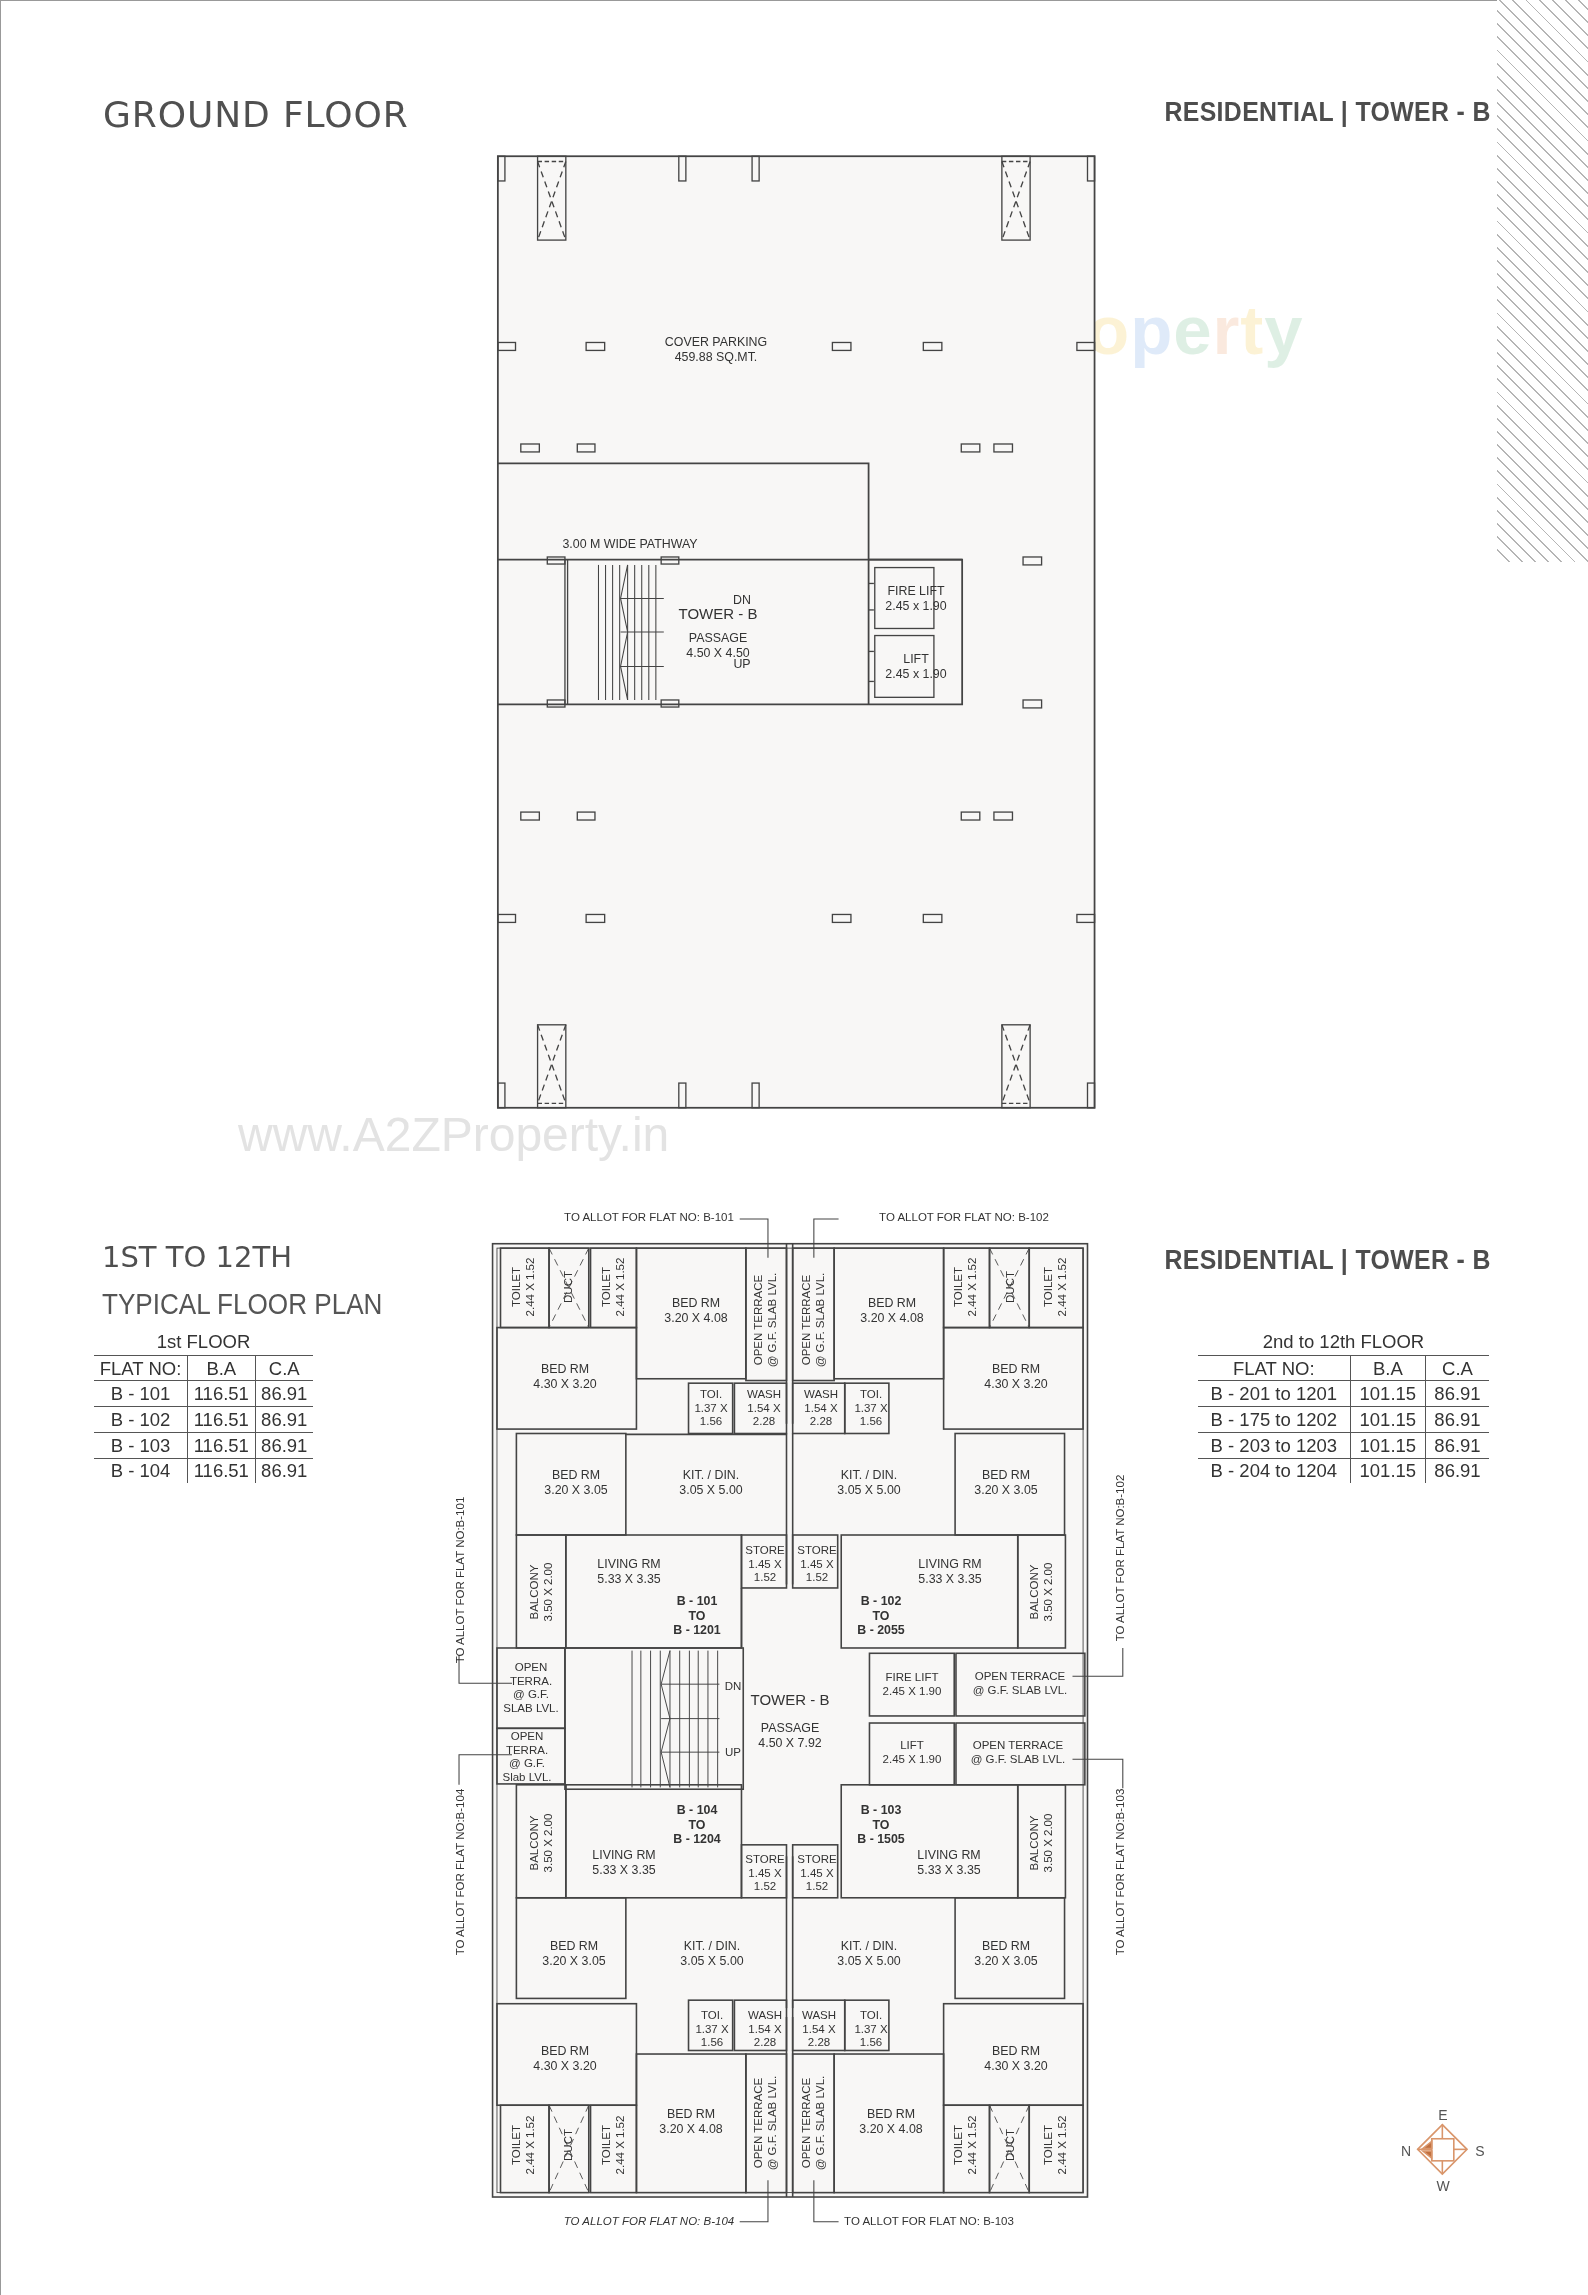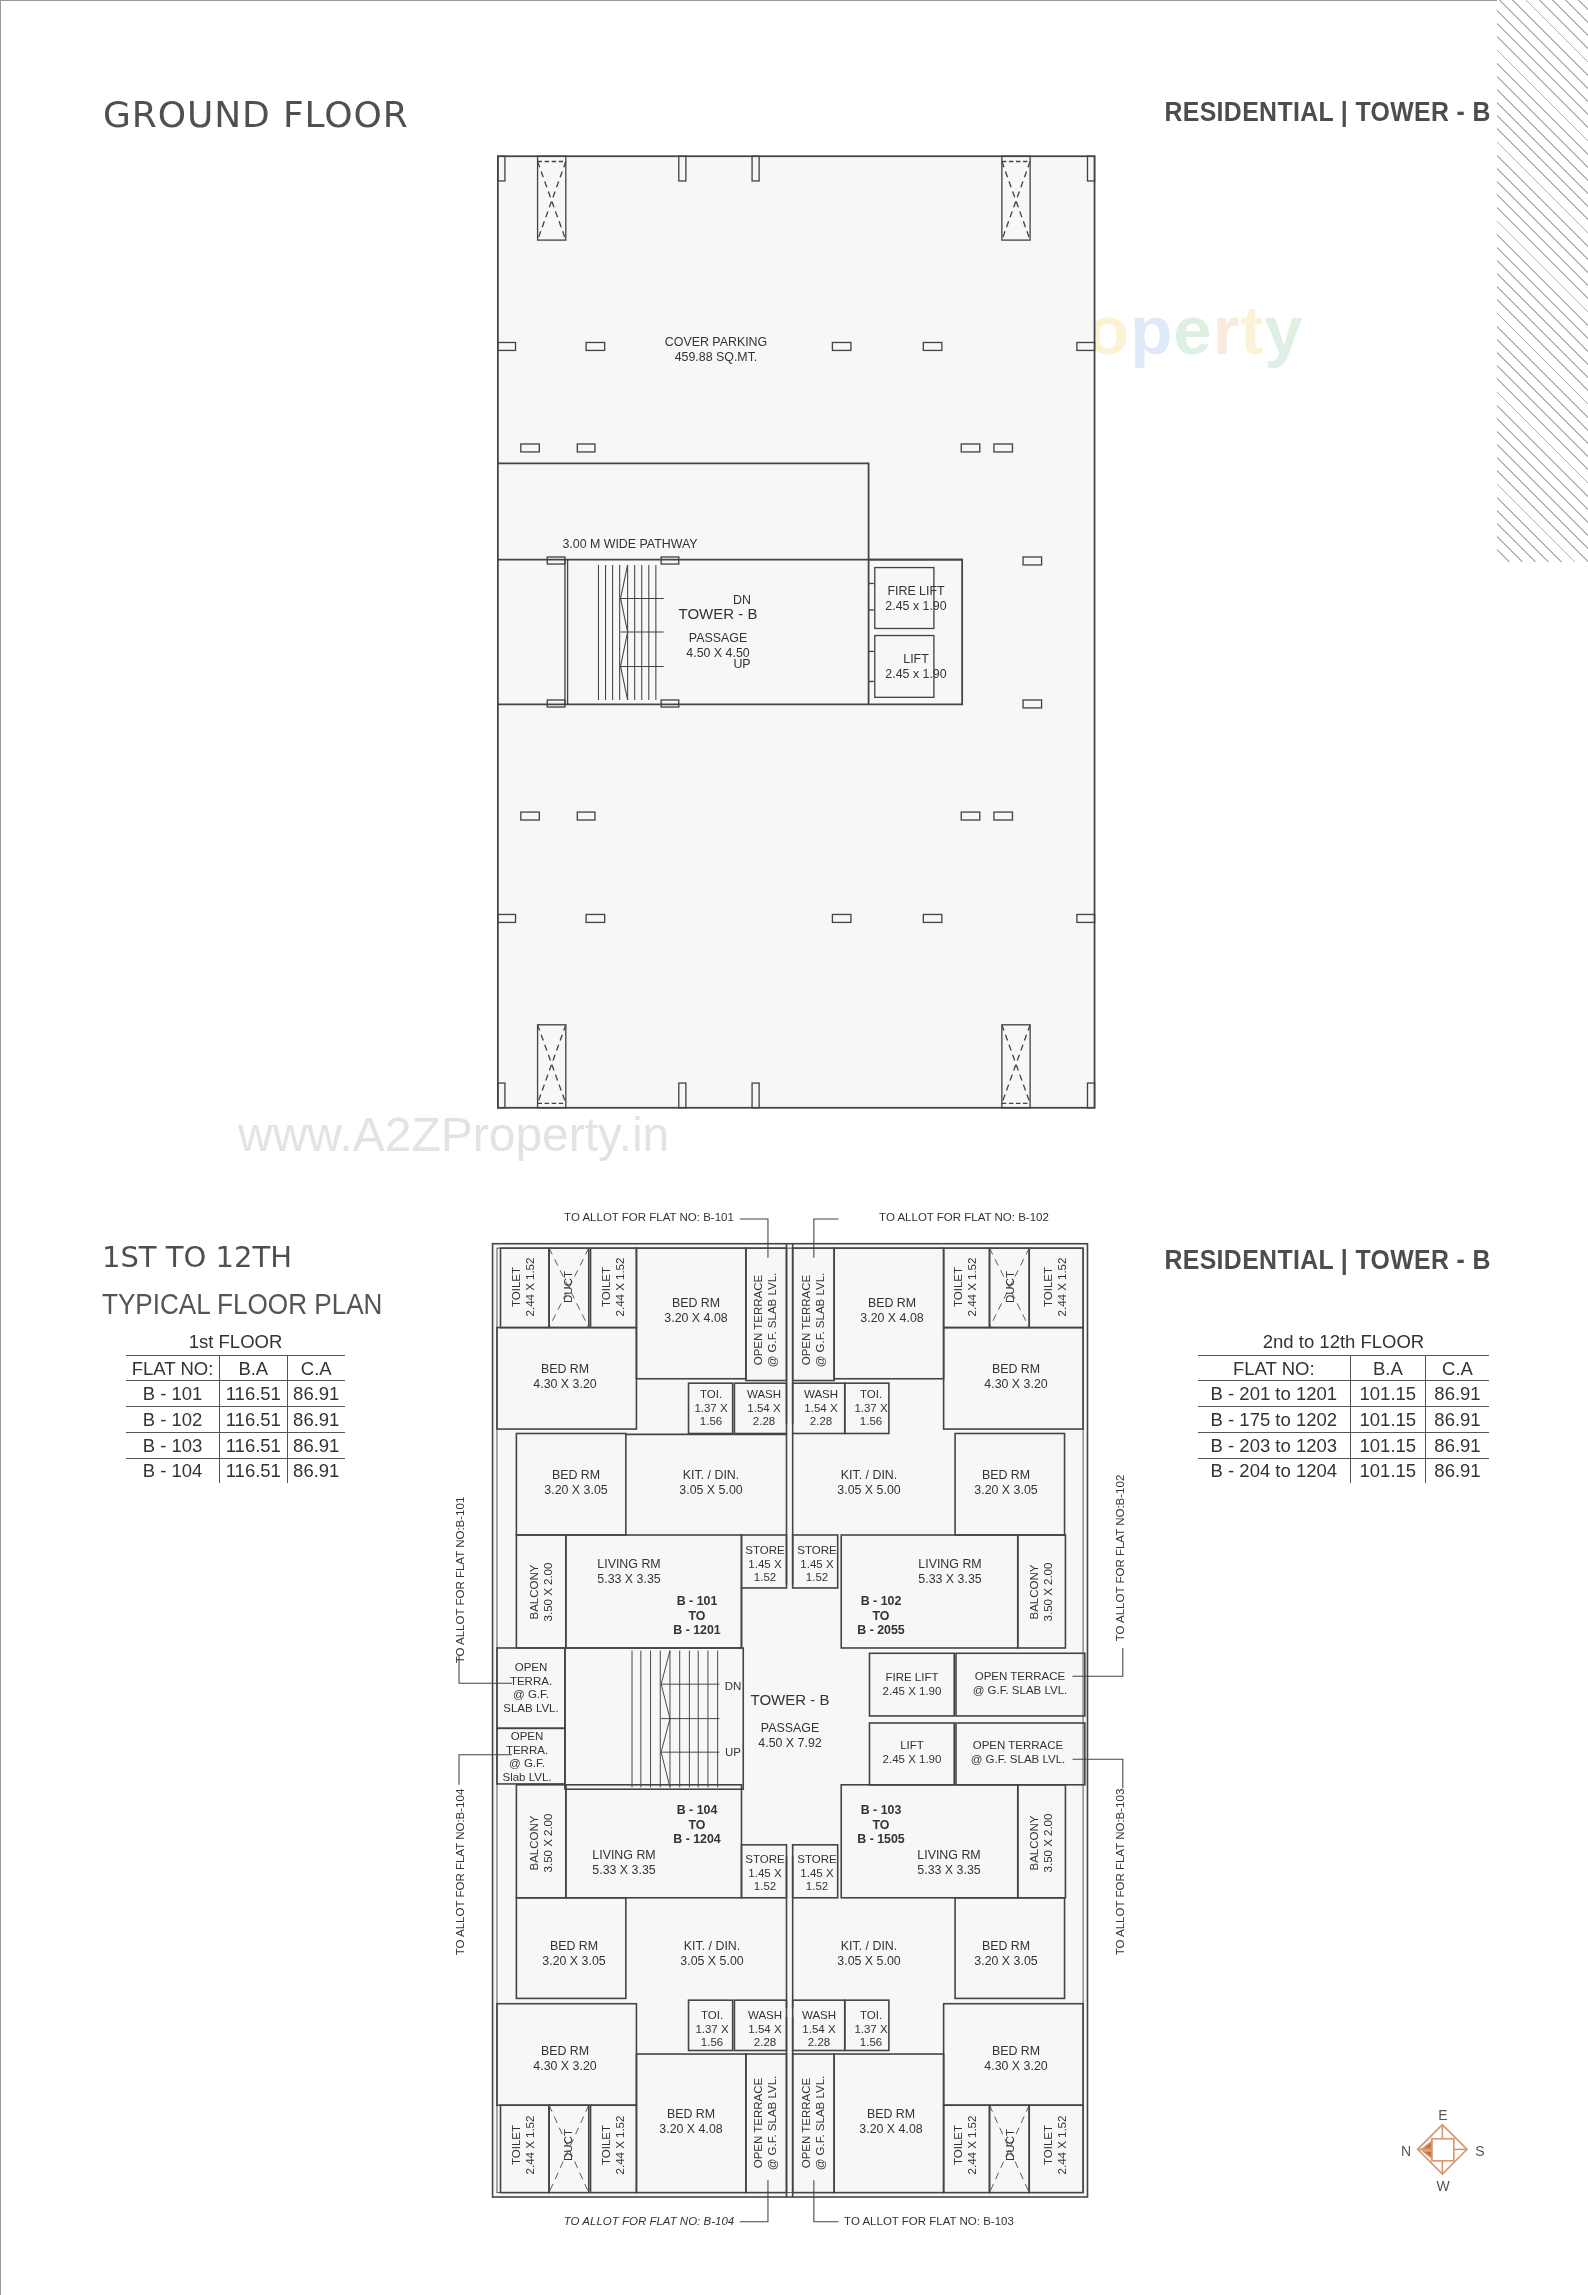--- a/index.html
+++ b/index.html
@@ -34,21 +34,21 @@
 
 <div class="abs title-gf">GROUND FLOOR</div>
 <div class="abs res-title" style="right:97px;top:97px;">RESIDENTIAL | TOWER - B</div>
 <div class="abs h1">1ST TO 12TH</div>
 <div class="abs h2">TYPICAL FLOOR PLAN</div>
 <div class="abs res-title" style="right:97px;top:1245px;">RESIDENTIAL | TOWER - B</div>
 
 <div class="wm-logo" id="wmlogo"><span style="color: rgb(232, 138, 138);">A</span><span style="color: rgb(140, 201, 160); font-size: 46px;">2</span><span style="color: rgb(232, 138, 138);">Z</span><span style="color: rgb(255, 255, 255);">&nbsp;</span><span style="color: rgb(143, 182, 234);">P</span><span style="color: rgb(240, 180, 138);">r</span><span style="color: rgb(245, 211, 106);">o</span><span style="color: rgb(143, 182, 234);">p</span><span style="color: rgb(140, 201, 160);">e</span><span style="color: rgb(240, 180, 138);">r</span><span style="color: rgb(245, 211, 106);">t</span><span style="color: rgb(140, 201, 160);">y</span></div>
 <div class="wm-url">www.A2ZProperty.in</div>
 
-<table class="area abs" style="left:94px;top:1331px;width:219px;margin-left:32px;">
+<table class="area abs" style="left:94px;top:1331px;width:219px;">
   <caption>1st FLOOR</caption>
   <tbody>
       <tr>
     <th>FLAT NO:</th>
     <th>B.A</th>
     <th>C.A</th>
   </tr>
   <tr>
         <td>B - 101</td>
         <td>116.51</td>

